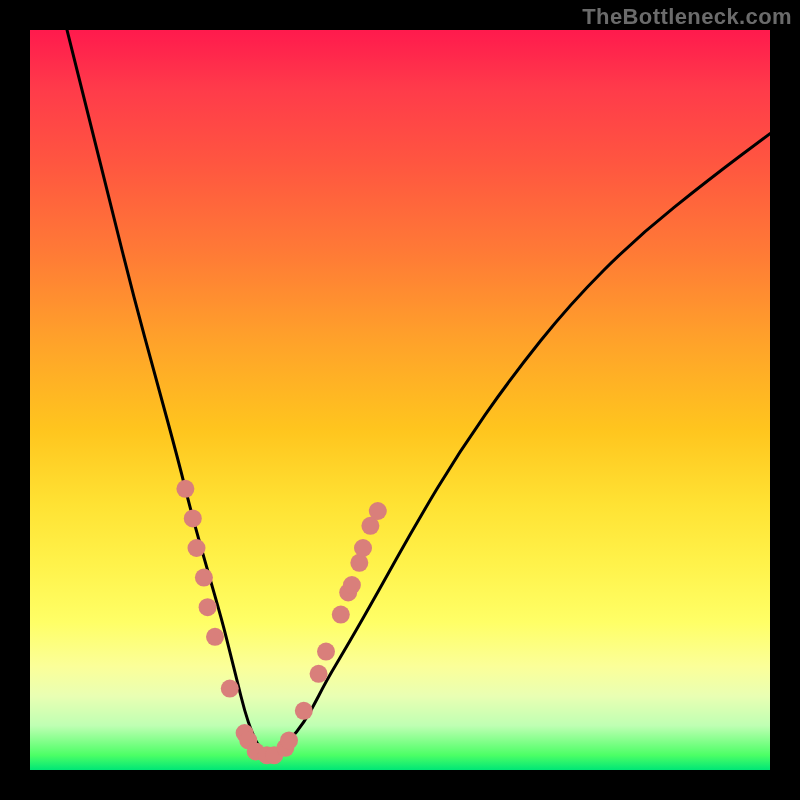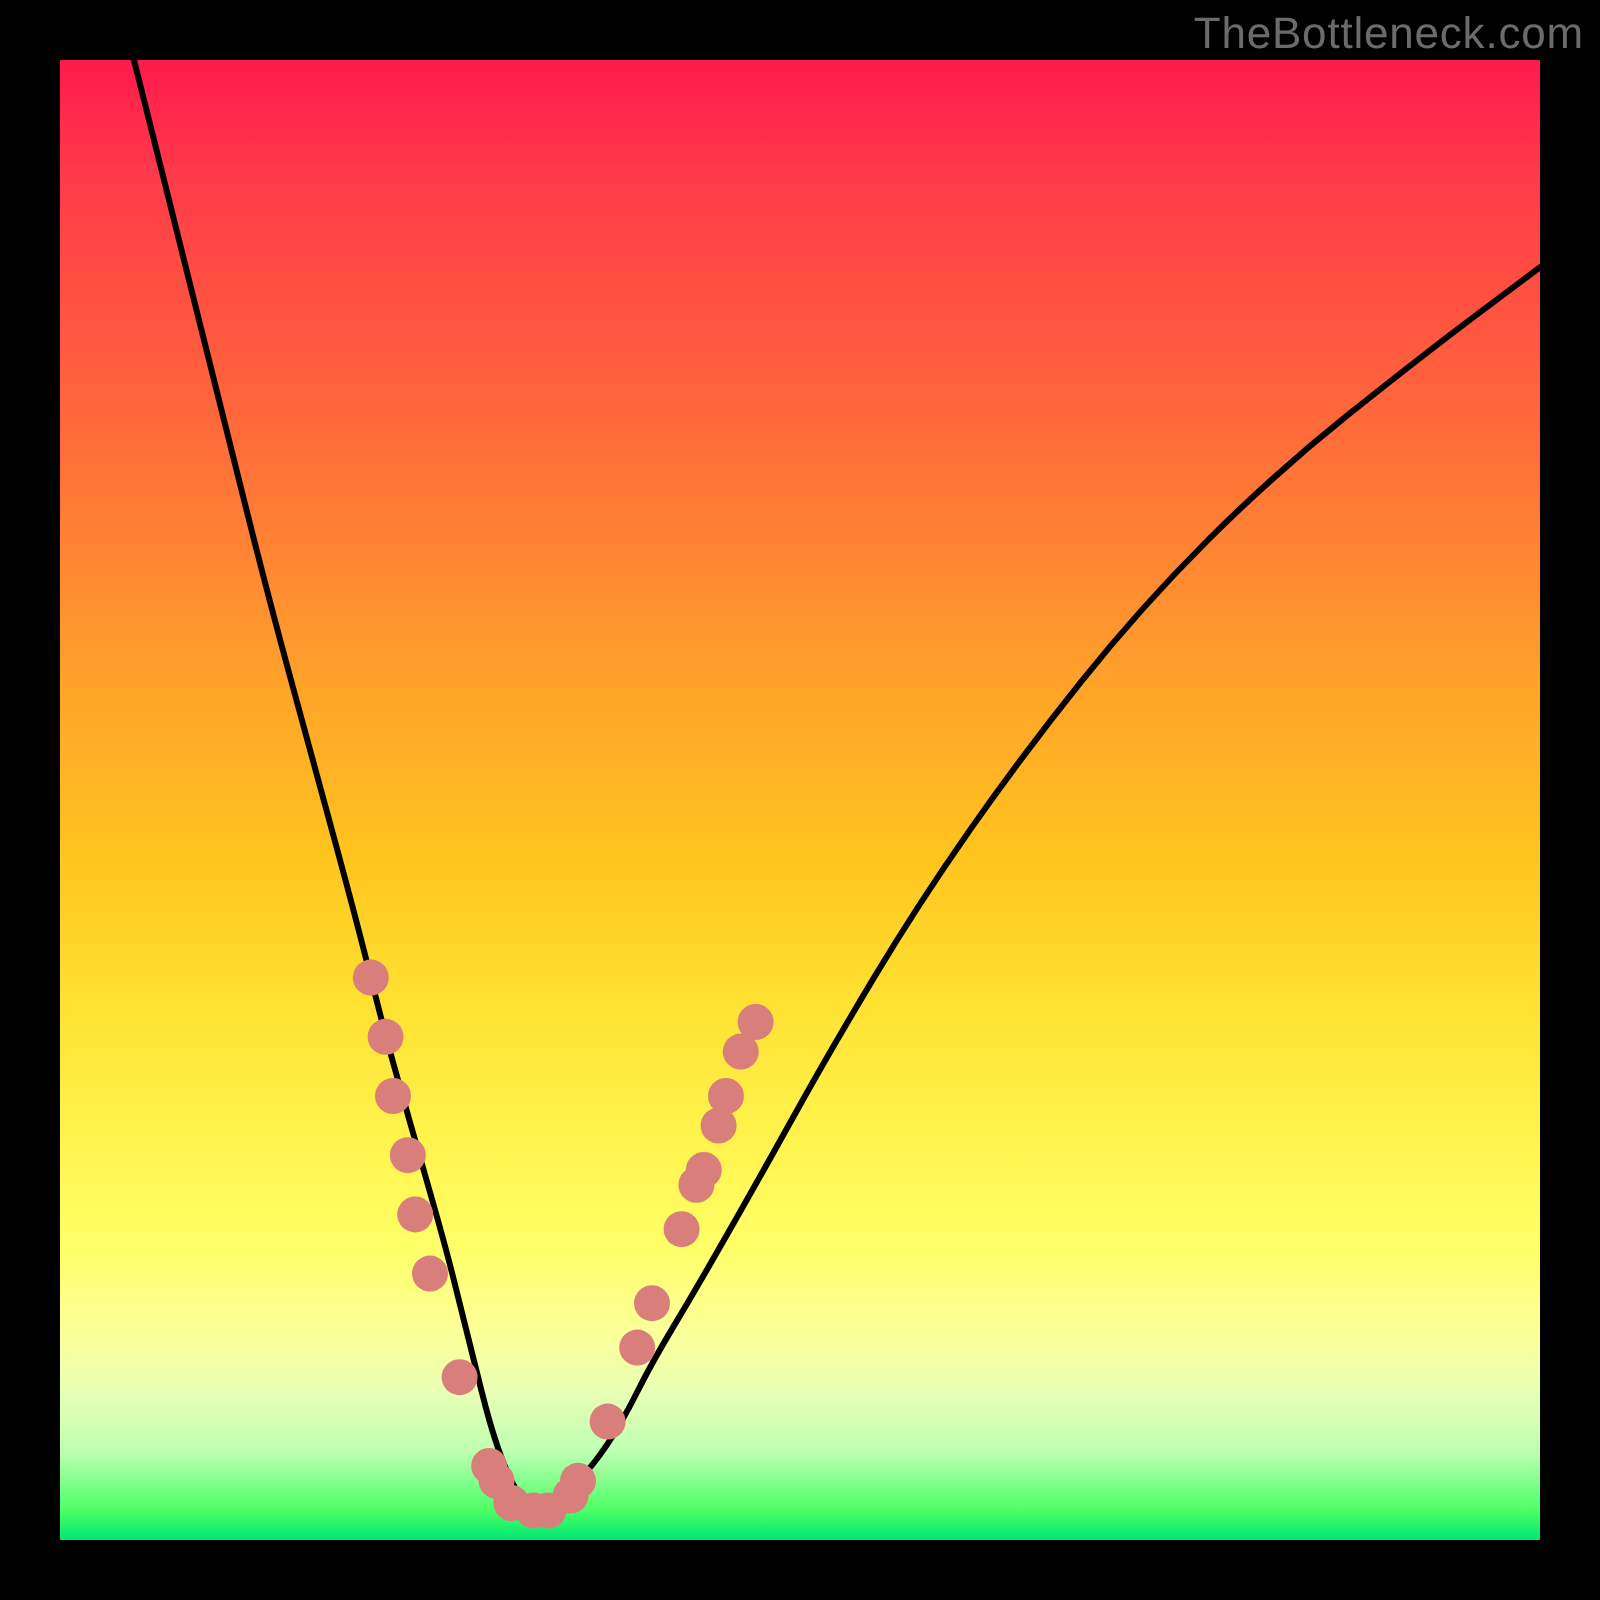--- a/index.html
+++ b/index.html
@@ -40,21 +40,21 @@
       #4cff66 98%,
       #00e676 100%
     );
   }
   .watermark {
     position: absolute;
     top: 4px;
     right: 8px;
     color: #6b6b6b;
     font-size: 22px;
-    font-weight: 400;
+    font-weight: 700;
     letter-spacing: 0.4px;
   }
   svg.curve, svg.dots {
     position: absolute;
     left: 0;
     top: 0;
     width: 740px;
     height: 740px;
   }
 </style>

